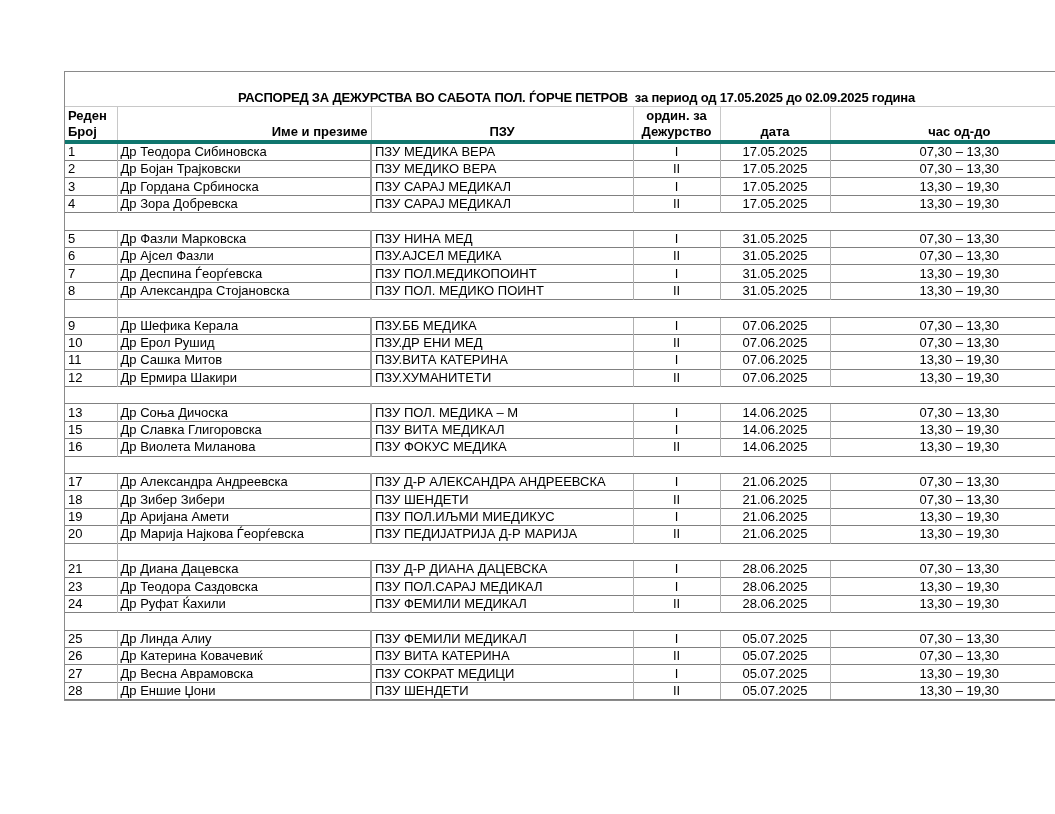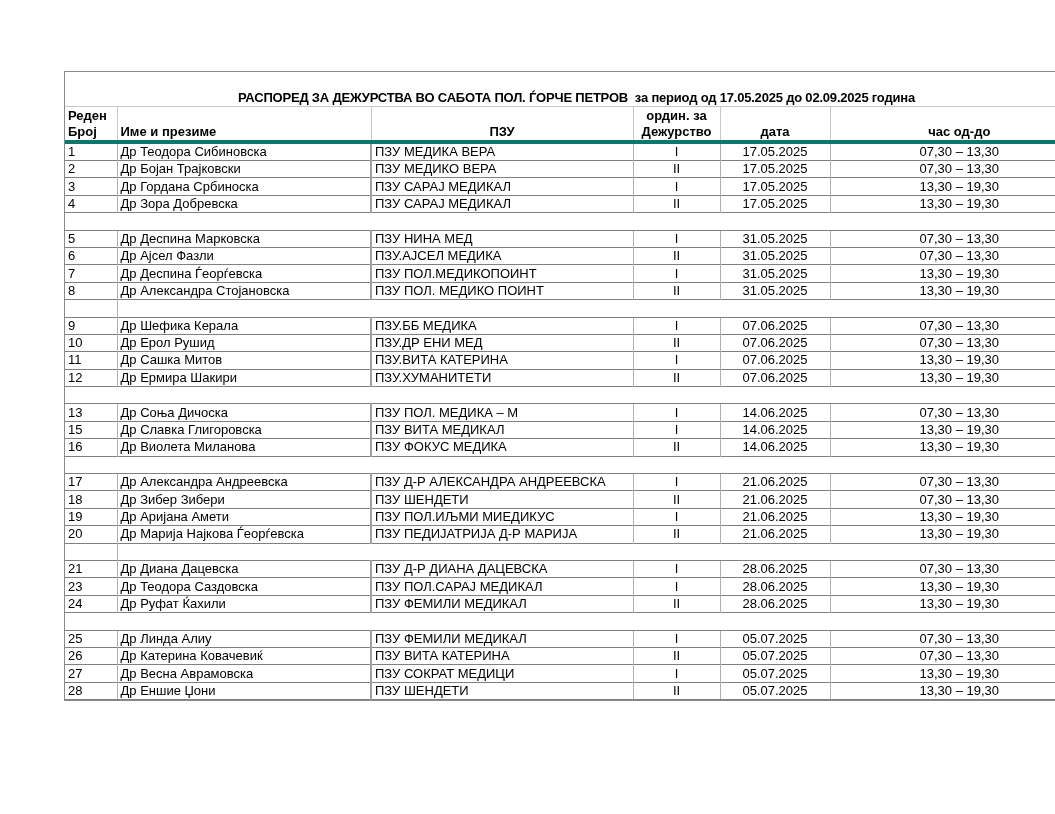--- a/index.html
+++ b/index.html
@@ -57,21 +57,21 @@
       <tr class="hdr-row hdr1">
         <th class="c-no">Реден</th>
         <th class="c-name"></th>
         <th class="c-pzu"></th>
         <th class="c-ord">ордин. за</th>
         <th class="c-date"></th>
         <th class="c-time"></th>
       </tr>
       <tr class="hdr-row hdr2">
         <th class="c-no">Број</th>
-        <th class="c-name" style="text-align:left">Име и презиме</th>
+        <th class="c-name" style="text-align:right">Име и презиме</th>
         <th class="c-pzu" style="text-align:center">ПЗУ</th>
         <th class="c-ord">Дежурство</th>
         <th class="c-date">дата</th>
         <th class="c-time">час од-до</th>
       </tr>
     </thead>
     <tbody id="tbody">
         <tr class="data first-after">
           <td class="c-no">1</td>
           <td class="c-name">Др Теодора Сибиновска</td>
@@ -107,21 +107,21 @@
         <tr class="sep full">
           <td class="c-no"></td>
           <td class="c-name"></td>
           <td class="c-pzu"></td>
           <td class="c-ord"></td>
           <td class="c-date"></td>
           <td class="c-time"></td>
         </tr>
         <tr class="data">
           <td class="c-no">5</td>
-          <td class="c-name">Др Деспина Марковска</td>
+          <td class="c-name">Др Фазли Марковска</td>
           <td class="c-pzu">ПЗУ НИНА МЕД</td>
           <td class="c-ord">I</td>
           <td class="c-date">31.05.2025</td>
           <td class="c-time">07,30 – 13,30</td>
         </tr>
         <tr class="data">
           <td class="c-no">6</td>
           <td class="c-name">Др Ајсел Фазли</td>
           <td class="c-pzu">ПЗУ.АЈСЕЛ МЕДИКА</td>
           <td class="c-ord">II</td>

